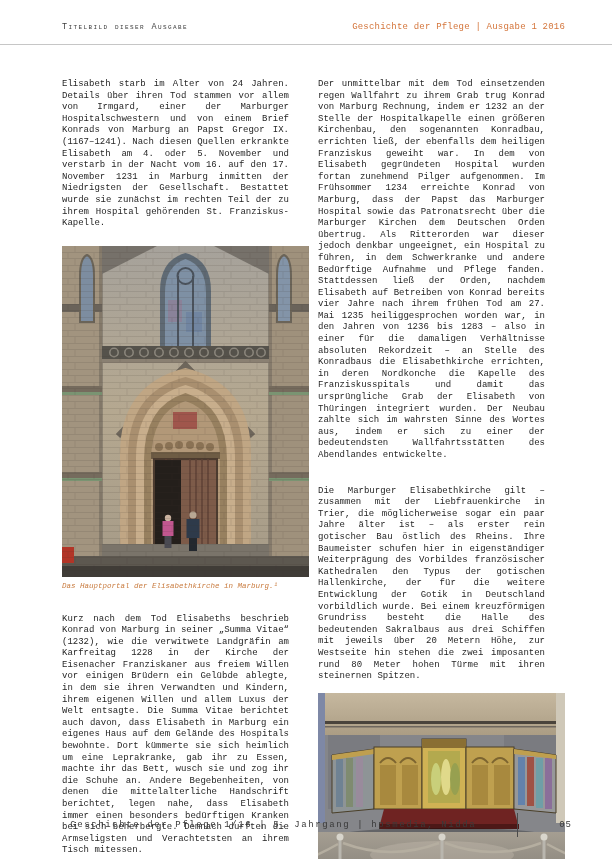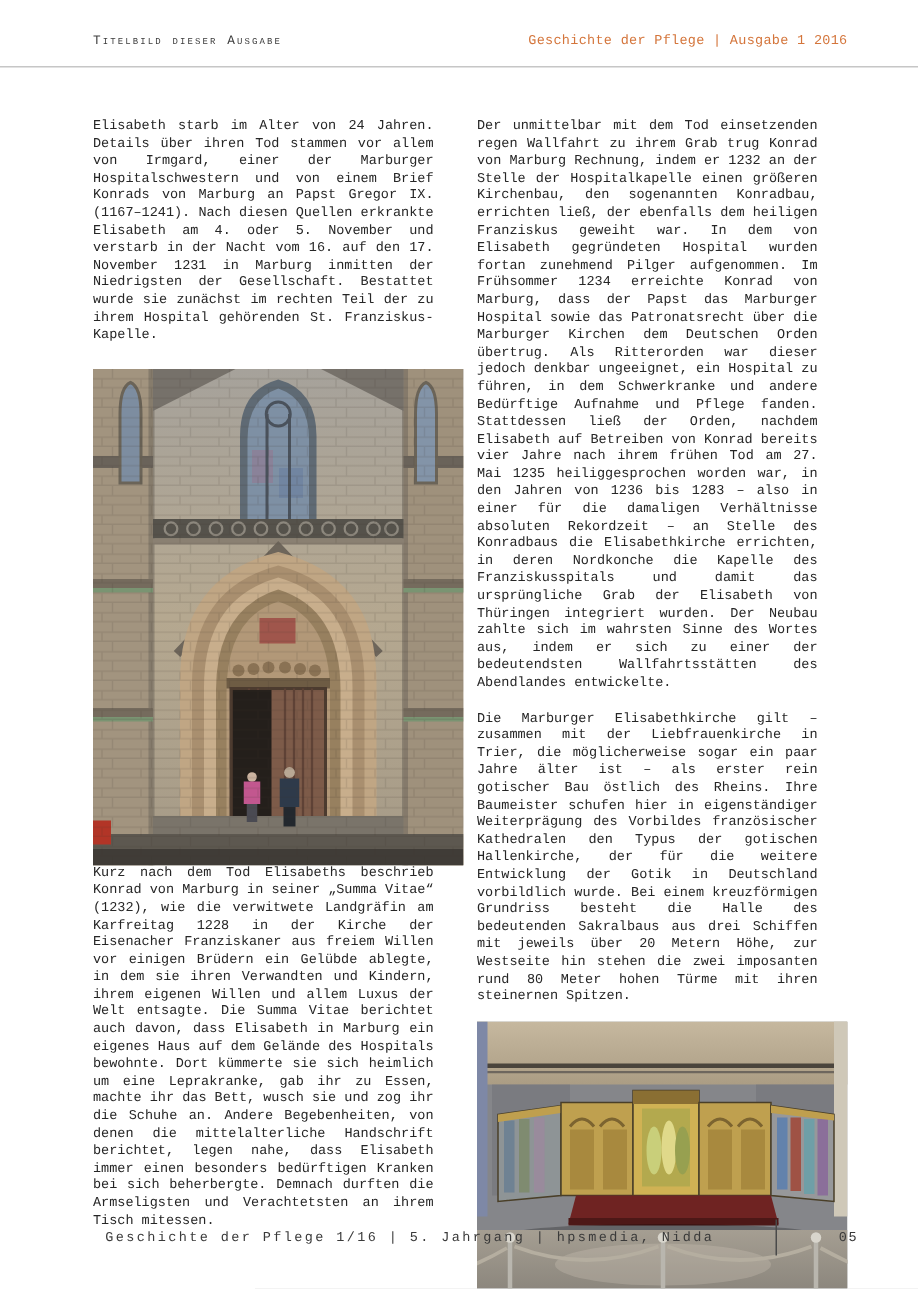--- a/index.html
+++ b/index.html
@@ -13,21 +13,21 @@
   .header-right{font-size:9px;color:#d4753b;letter-spacing:.2px;}
   .header-rule{position:absolute;top:44px;left:0;width:612px;height:0;border-top:1.5px solid #c6c6c6;}
   
   .col{position:absolute;width:227px;top:79px;}
   .col-left{left:62px;}
   .col-right{left:318px;}
   .body-text{
     font-size:9px;line-height:11.6px;text-align:justify;color:#262626;
     hyphens:auto;-webkit-hyphens:auto;margin:0;
   }
-  .para-gap{margin-top:12px;}
+  .para-gap{margin-top:24px;}
   .photo{display:block;width:247px;}
   .photo-church{margin-top:16px;}
   .photo-altar{margin-top:10px;}
   .caption{
     font-size:7.5px;line-height:9.8px;font-style:italic;color:#c97c40;
     margin-top:5px;text-align:left;
   }
   .caption-church{margin-bottom:22px;}
   
   .footer{
@@ -144,20 +144,21 @@
         <circle cx="106" cy="272" r="3.2" fill="#cbb3a0"></circle>
         <rect x="100.5" y="275" width="11" height="15" fill="#c2578f"></rect>
         <rect x="102.5" y="290" width="7" height="12" fill="#4a4a52"></rect>
         <circle cx="131" cy="269" r="3.6" fill="#b9a894"></circle>
         <rect x="124.5" y="273" width="13" height="19" fill="#2e3a4a"></rect>
         <rect x="127" y="292" width="8" height="13" fill="#23282e"></rect>
       </g>
       <rect x="0" y="0" width="247" height="331" fill="url(#blocks)"></rect>
     </svg>
 
+    <div class="caption caption-church">Das Hauptportal der Elisabethkirche in Marburg.¹</div>
 
     <p class="body-text">Kurz nach dem Tod Elisabeths beschrieb Konrad von Marburg in seiner „Summa Vitae“ (1232), wie die verwitwete Landgräfin am Karfreitag 1228 in der Kirche der Eisenacher Franziskaner aus freiem Willen vor einigen Brüdern ein Gelübde ablegte, in dem sie ihren Verwandten und Kindern, ihrem eigenen Willen und allem Luxus der Welt entsagte. Die Summa Vitae berichtet auch davon, dass Elisabeth in Marburg ein eigenes Haus auf dem Gelände des Hospitals bewohnte. Dort kümmerte sie sich heimlich um eine Leprakranke, gab ihr zu Essen, machte ihr das Bett, wusch sie und zog ihr die Schuhe an. Andere Begebenheiten, von denen die mittelalterliche Handschrift berichtet, legen nahe, dass Elisabeth immer einen besonders bedürftigen Kranken bei sich beherbergte. Demnach durften die Armseligsten und Verachtetsten an ihrem Tisch mitessen.</p>
   </div>
 
   <div class="col col-right">
     <p class="body-text">Der unmittelbar mit dem Tod einsetzenden regen Wallfahrt zu ihrem Grab trug Konrad von Marburg Rechnung, indem er 1232 an der Stelle der Hospitalkapelle einen größeren Kirchenbau, den sogenannten Konradbau, errichten ließ, der ebenfalls dem heiligen Franziskus geweiht war. In dem von Elisabeth gegründeten Hospital wurden fortan zunehmend Pilger aufgenommen. Im Frühsommer 1234 erreichte Konrad von Marburg, dass der Papst das Marburger Hospital sowie das Patronatsrecht über die Marburger Kirchen dem Deutschen Orden übertrug. Als Ritterorden war dieser jedoch denkbar ungeeignet, ein Hospital zu führen, in dem Schwerkranke und andere Bedürftige Aufnahme und Pflege fanden. Stattdessen ließ der Orden, nachdem Elisabeth auf Betreiben von Konrad bereits vier Jahre nach ihrem frühen Tod am 27. Mai 1235 heiliggesprochen worden war, in den Jahren von 1236 bis 1283 – also in einer für die damaligen Verhältnisse absoluten Rekordzeit – an Stelle des Konradbaus die Elisabethkirche errichten, in deren Nordkonche die Kapelle des Franziskusspitals und damit das ursprüngliche Grab der Elisabeth von Thüringen integriert wurden. Der Neubau zahlte sich im wahrsten Sinne des Wortes aus, indem er sich zu einer der bedeutendsten Wallfahrtsstätten des Abendlandes entwickelte.</p>
     <p class="body-text para-gap">Die Marburger Elisabethkirche gilt – zusammen mit der Liebfrauenkirche in Trier, die möglicherweise sogar ein paar Jahre älter ist – als erster rein gotischer Bau östlich des Rheins. Ihre Baumeister schufen hier in eigenständiger Weiterprägung des Vorbildes französischer Kathedralen den Typus der gotischen Hallenkirche, der für die weitere Entwicklung der Gotik in Deutschland vorbildlich wurde. Bei einem kreuzförmigen Grundriss besteht die Halle des bedeutenden Sakralbaus aus drei Schiffen mit jeweils über 20 Metern Höhe, zur Westseite hin stehen die zwei imposanten rund 80 Meter hohen Türme mit ihren steinernen Spitzen.</p>
 
     <svg class="photo photo-altar" width="247" height="183" viewBox="0 0 247 183" xmlns="http://www.w3.org/2000/svg">
       <defs>

